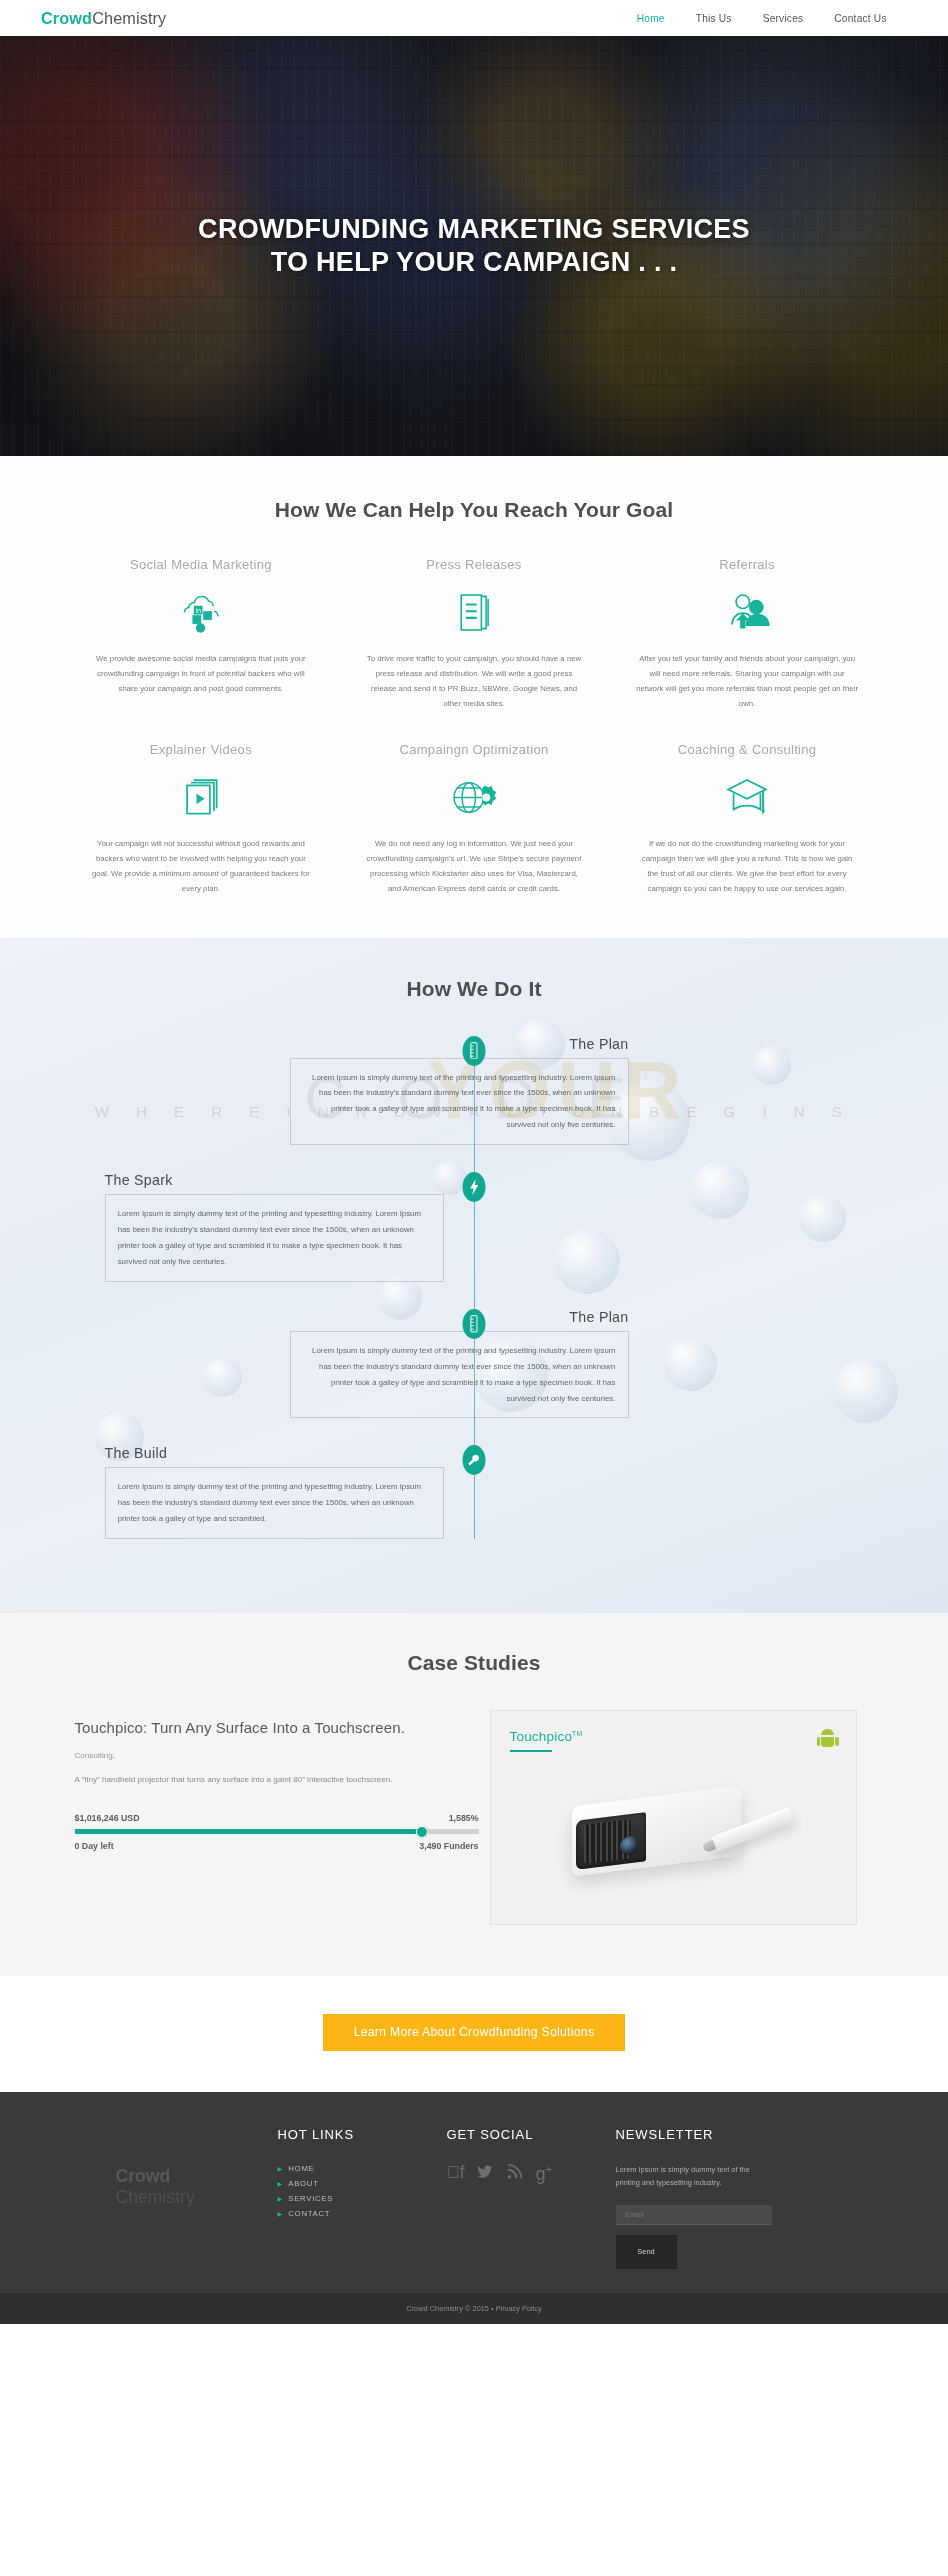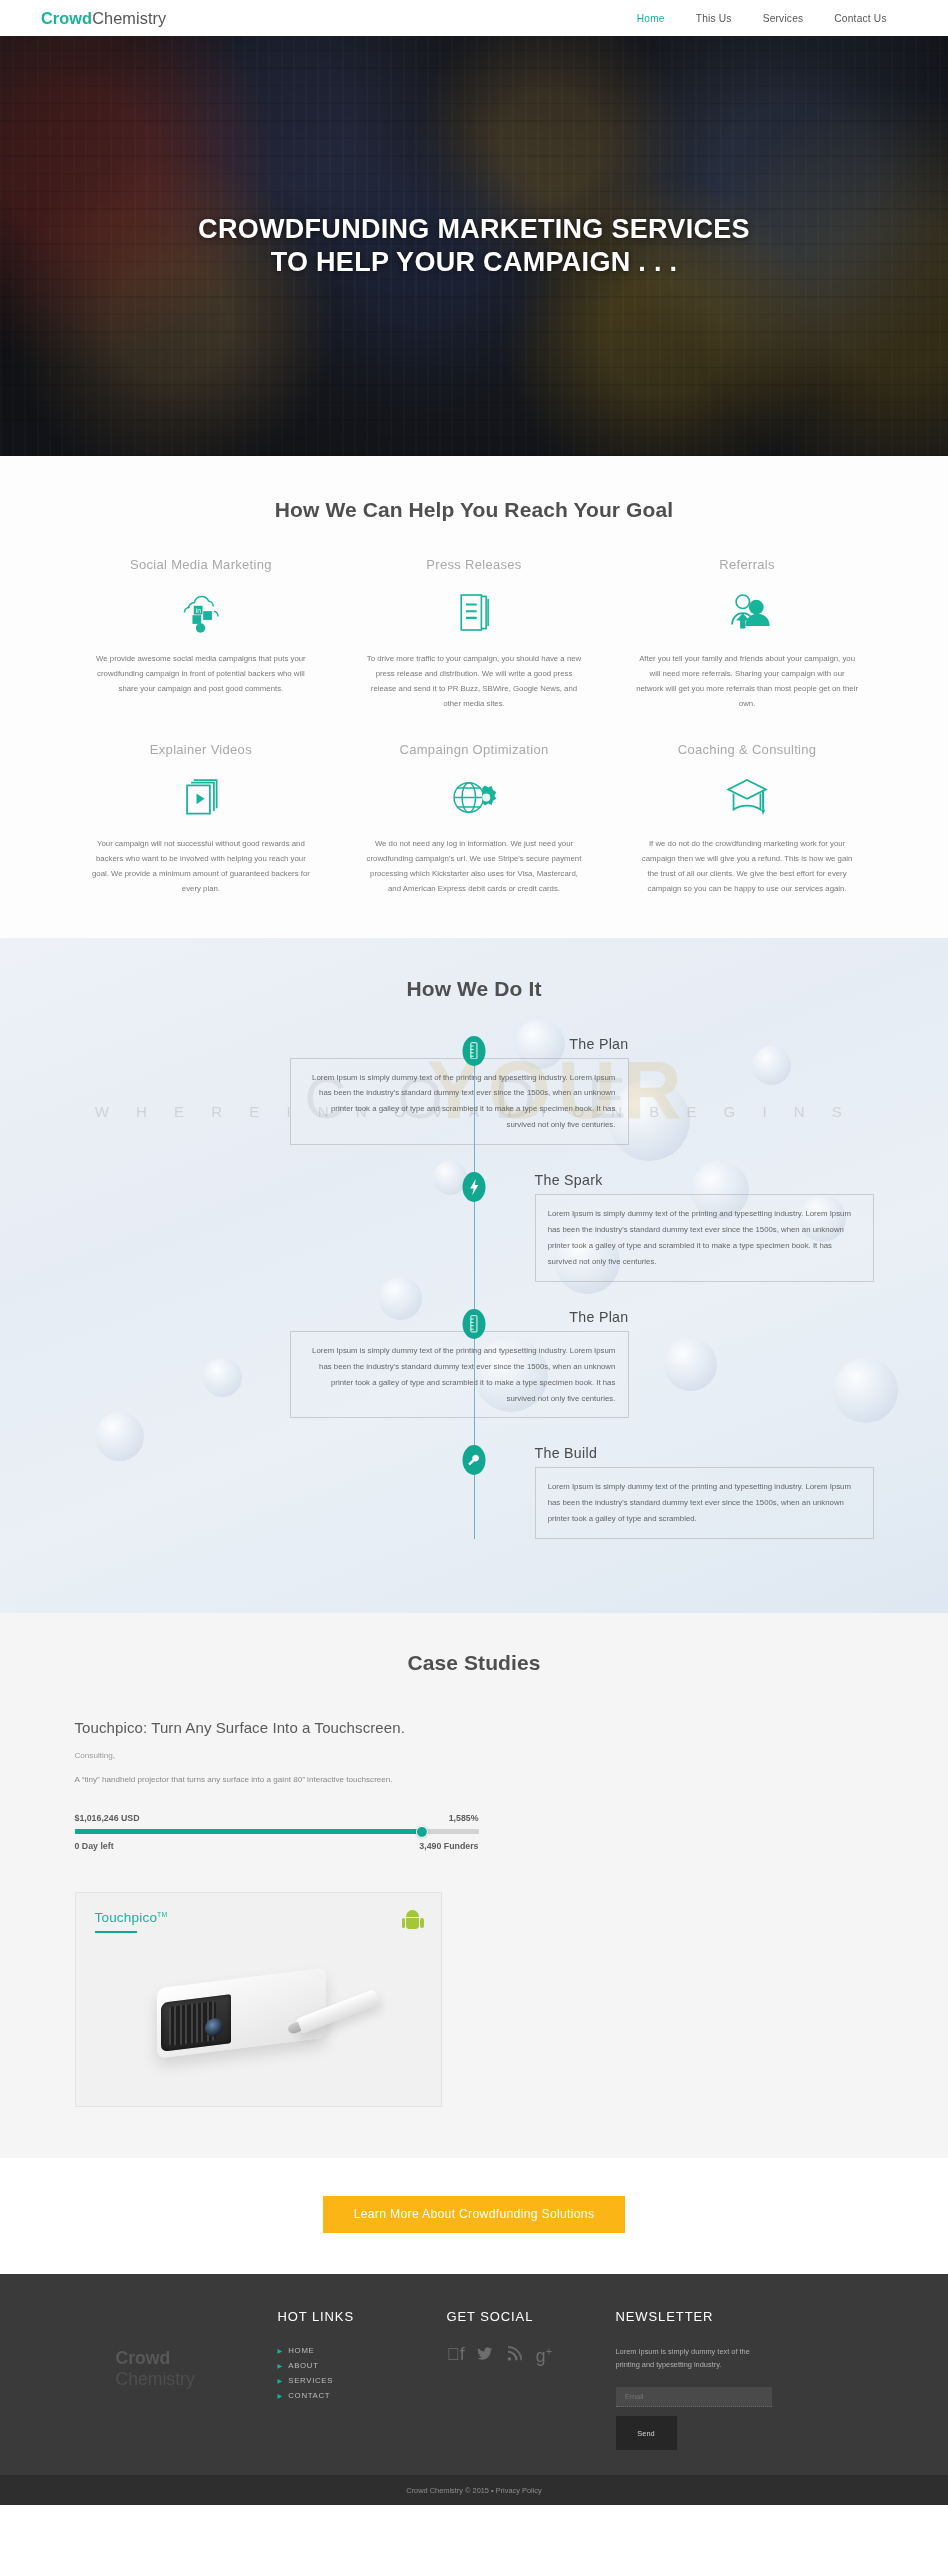--- a/index.html
+++ b/index.html
@@ -105,21 +105,21 @@
     font-size:81px; font-weight:bold; letter-spacing:6.8px;
     color:rgba(214,196,140,.30);
   }
   .timeline{ position:relative; width:799px; margin:30px auto 0; z-index:4; }
   .timeline-axis{
     position:absolute; left:50%; top:12.2px; bottom:0; width:0.7px;
     background:#2b8fb0; opacity:.65;
   }
   .tl-row{ position:relative; display:flex; margin-bottom:27px; min-height:80px; }
   .tl-row.left{ justify-content:center; }
-  .tl-row.right{ justify-content:flex-end; }
+  .tl-row.right{ }
   .tl-panel{ width:369px; position:relative; }
   .tl-row.left .tl-panel{ padding-right:30px; text-align:right; }
   .tl-row.right .tl-panel{ padding-left:30px; text-align:left; }
   .tl-head{
     font-size:14.2px; font-weight:300; color:#4a4a4a;
     letter-spacing:0.3px; margin-bottom:6.1px;
   }
   .tl-box{
     border:0.7px solid rgba(160,160,160,.45);
     padding:10.8px 12.2px; background:rgba(255,255,255,.06);
@@ -128,21 +128,21 @@
   .tl-row.left .tl-box{ text-align:right; }
   .tl-bullet{
     position:absolute; left:50%; transform:translateX(-50%);
     top:0; width:23px; height:30px; border-radius:50%;
     background:#12a790; display:flex; align-items:center; justify-content:center;
     z-index:6;
   }
 
   
   .cases{ background:#f5f5f5; padding:38px 0 51px; }
-  .case-wrap{ width:799px; margin:0 auto; display:flex; gap:41px;flex-direction:column; }
+  .case-wrap{ width:799px; margin:0 auto; display:flex; gap:11px; }
   .case-left{ width:404px; padding-top:8.1px; }
   .case-title{
     font-size:15px; font-weight:300; color:#5a5a5a;
     line-height:1.38; letter-spacing:0.1px;
   }
   .case-loc{ font-size:8.1px; color:#9a9a9a; margin-top:12.2px; }
   .case-desc{ font-size:8.1px; color:#8a8a8a; margin-top:13.5px; line-height:1.7; }
   .case-stats{ margin-top:26px; }
   .stat-row{ display:flex; justify-content:space-between; font-size:8.8px; color:#5d5d5d; font-weight:700; }
   .progress{

